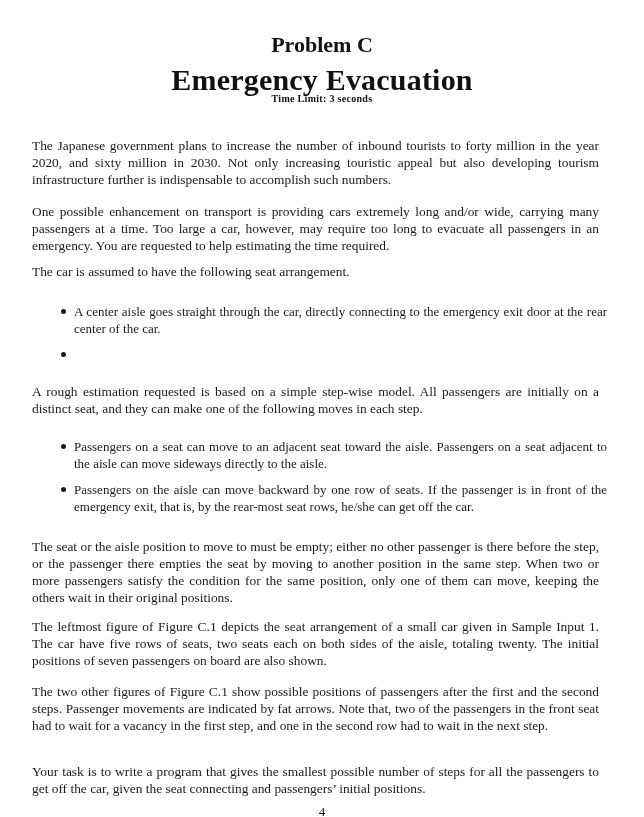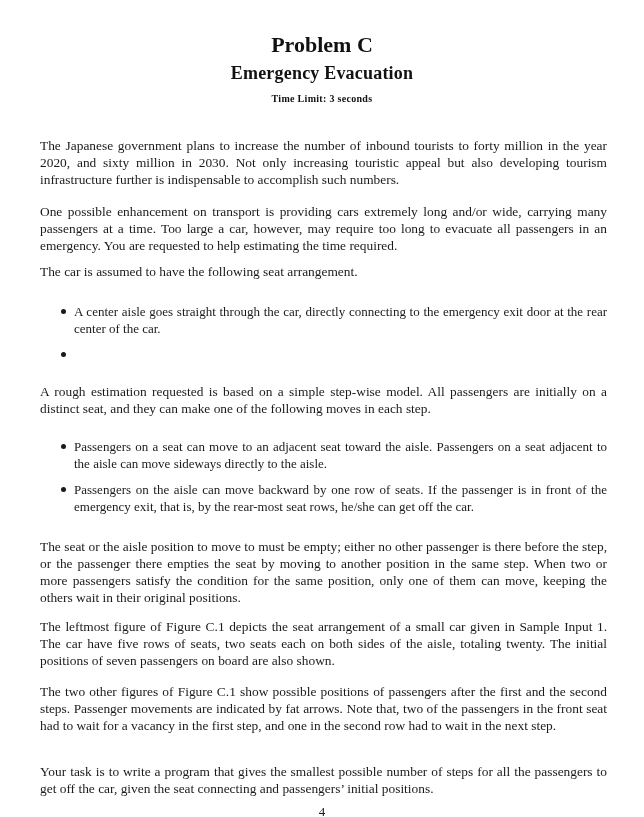--- a/index.html
+++ b/index.html
@@ -6,25 +6,25 @@
   body {
     width: 644px; height: 817px; position: relative; overflow: hidden;
     font-family: "Liberation Serif", "DejaVu Serif", serif;
     color: #1a1a1a;
   }
   .title {
     position: absolute; left: 0; width: 644px; text-align: center;
     font-weight: bold; color: #111;
   }
   #t1 { top: 32px; font-size: 22px; }
-  #t2 { top: 63px; font-size: 18px; letter-spacing: 0.2px; }
+  #t2 { top: 63px; font-size: 30px; letter-spacing: 0.2px; }
   #t3 { top: 93px; font-size: 10px; letter-spacing: 0.3px; }
 
   .para {
-    position: absolute; left: 40px; width: 567px;
+    position: absolute; left: 32px; width: 567px;
     font-size: 13.4px; line-height: 17px;
     text-align: justify; margin: 0;
   }
   .bullet {
     position: absolute; left: 74px; width: 533px;
     font-size: 13px; line-height: 17px;
     text-align: justify; margin: 0;
   }
   .bullet .dot {
     position: absolute; left: -13px; top: 6px;

